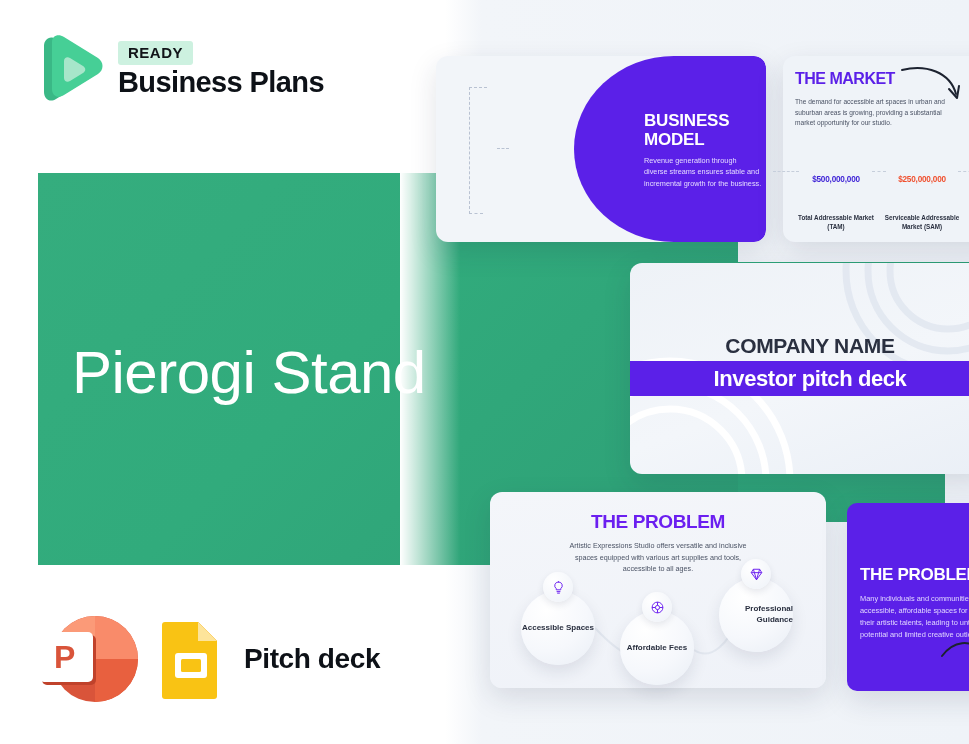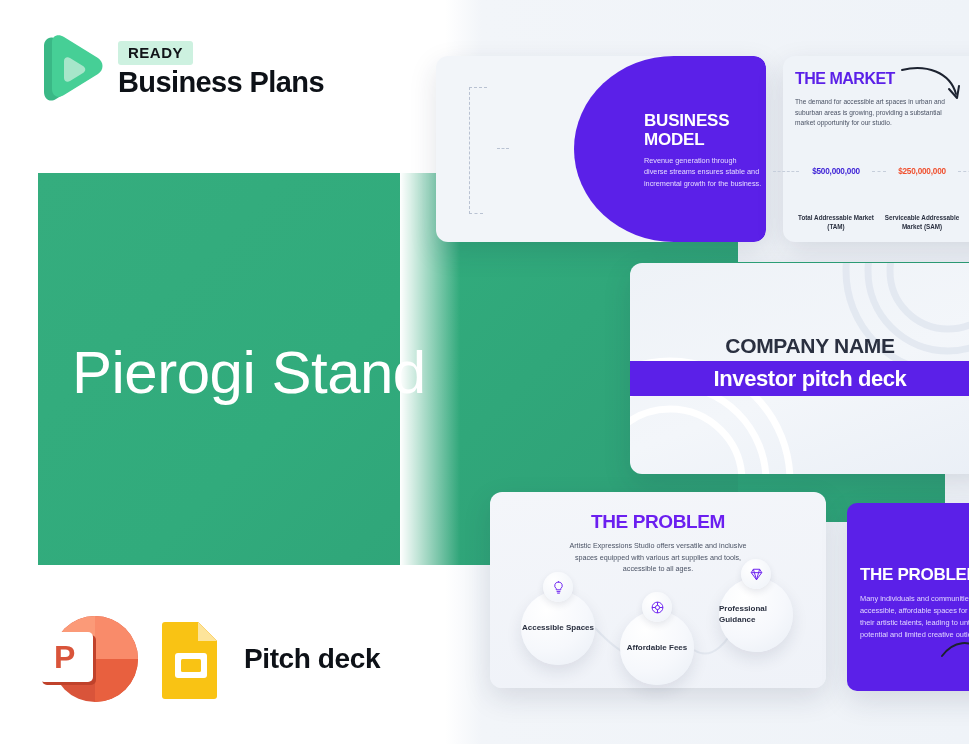--- a/index.html
+++ b/index.html
@@ -103,21 +103,21 @@
     font-size:6.6px;line-height:1.62;z-index:7;}
   .mk-circle{position:absolute;border-radius:50%;
     background:radial-gradient(circle at 35% 28%,#ffffff 0%,#f4f7fb 58%,#e8edf4 100%);
     box-shadow:0 6px 16px rgba(30,42,70,.09),inset 0 1px 2px #fff;}
   .mk-c1{left:798px;top:134px;width:76px;height:76px;}
   .mk-c2{left:884px;top:134px;width:76px;height:76px;}
   .mk-dot{position:absolute;width:18px;height:18px;border-radius:50%;
     background:radial-gradient(circle at 35% 30%,#fff,#eef2f8);
     box-shadow:0 2px 5px rgba(30,42,70,.12);display:flex;align-items:center;justify-content:center;}
   .mk-dot b{width:5px;height:5px;border-radius:50%;display:block;}
-  .mk-val{position:absolute;font-size:8.2px;font-weight:800;letter-spacing:-.2px;white-space:nowrap;z-index:8;}
+  .mk-val{position:absolute;font-size:8.2px;font-weight:800;letter-spacing:-.2px;white-space:nowrap;z-index:8;margin-top:8px;}
   .mk-cap{position:absolute;font-size:6.3px;font-weight:700;color:#2a3040;
     text-align:center;line-height:1.35;z-index:8;}
   .mk-line{position:absolute;top:171px;height:0;border-top:1.4px dashed #c6cedb;z-index:6;}
   .mk-arrow{position:absolute;left:900px;top:64px;width:66px;height:42px;z-index:8;}
 
   
   .s-cn{left:630px;top:263px;width:360px;height:211px;
     background:linear-gradient(160deg,#eef2f7 0%,#f3f6fa 55%,#eaeff6 100%);}
   .cn-arcs{position:absolute;inset:0;overflow:hidden;}
   .cn-name{position:absolute;left:630px;top:334px;width:360px;text-align:center;
@@ -129,21 +129,21 @@
   
   .s-sl{left:490px;top:492px;width:336px;height:196px;
     background:linear-gradient(170deg,#f4f6fa 0%,#eff2f8 100%);}
   .sl-title{position:absolute;left:490px;top:511px;width:336px;text-align:center;
     color:#6b1ff0;font-size:19px;font-weight:800;letter-spacing:-.4px;z-index:7;}
   .sl-body{position:absolute;left:558px;top:540px;width:200px;text-align:center;
     color:#4a5264;font-size:7.2px;line-height:1.6;z-index:7;}
   .sl-ball{position:absolute;border-radius:50%;
     background:radial-gradient(circle at 34% 26%,#ffffff 0%,#f6f8fc 55%,#e9eef5 100%);
     box-shadow:0 7px 16px rgba(30,42,70,.10);z-index:7;
-    display:flex;align-items:center;justify-content:center;text-align:left;}
+    display:flex;align-items:center;justify-content:center;text-align:right;}
   .sl-ball span{font-size:8px;font-weight:800;color:#2a3040;line-height:1.35;}
   .sl-b1{left:521px;top:591px;width:74px;height:74px;}
   .sl-b2{left:620px;top:611px;width:74px;height:74px;}
   .sl-b3{left:719px;top:578px;width:74px;height:74px;}
   .sl-icon{position:absolute;width:30px;height:30px;border-radius:50%;
     background:radial-gradient(circle at 35% 28%,#fff,#eef2f8);
     box-shadow:0 3px 7px rgba(30,42,70,.10);z-index:8;
     display:flex;align-items:center;justify-content:center;}
   .sl-i1{left:543px;top:572px;}
   .sl-i2{left:642px;top:592px;}

